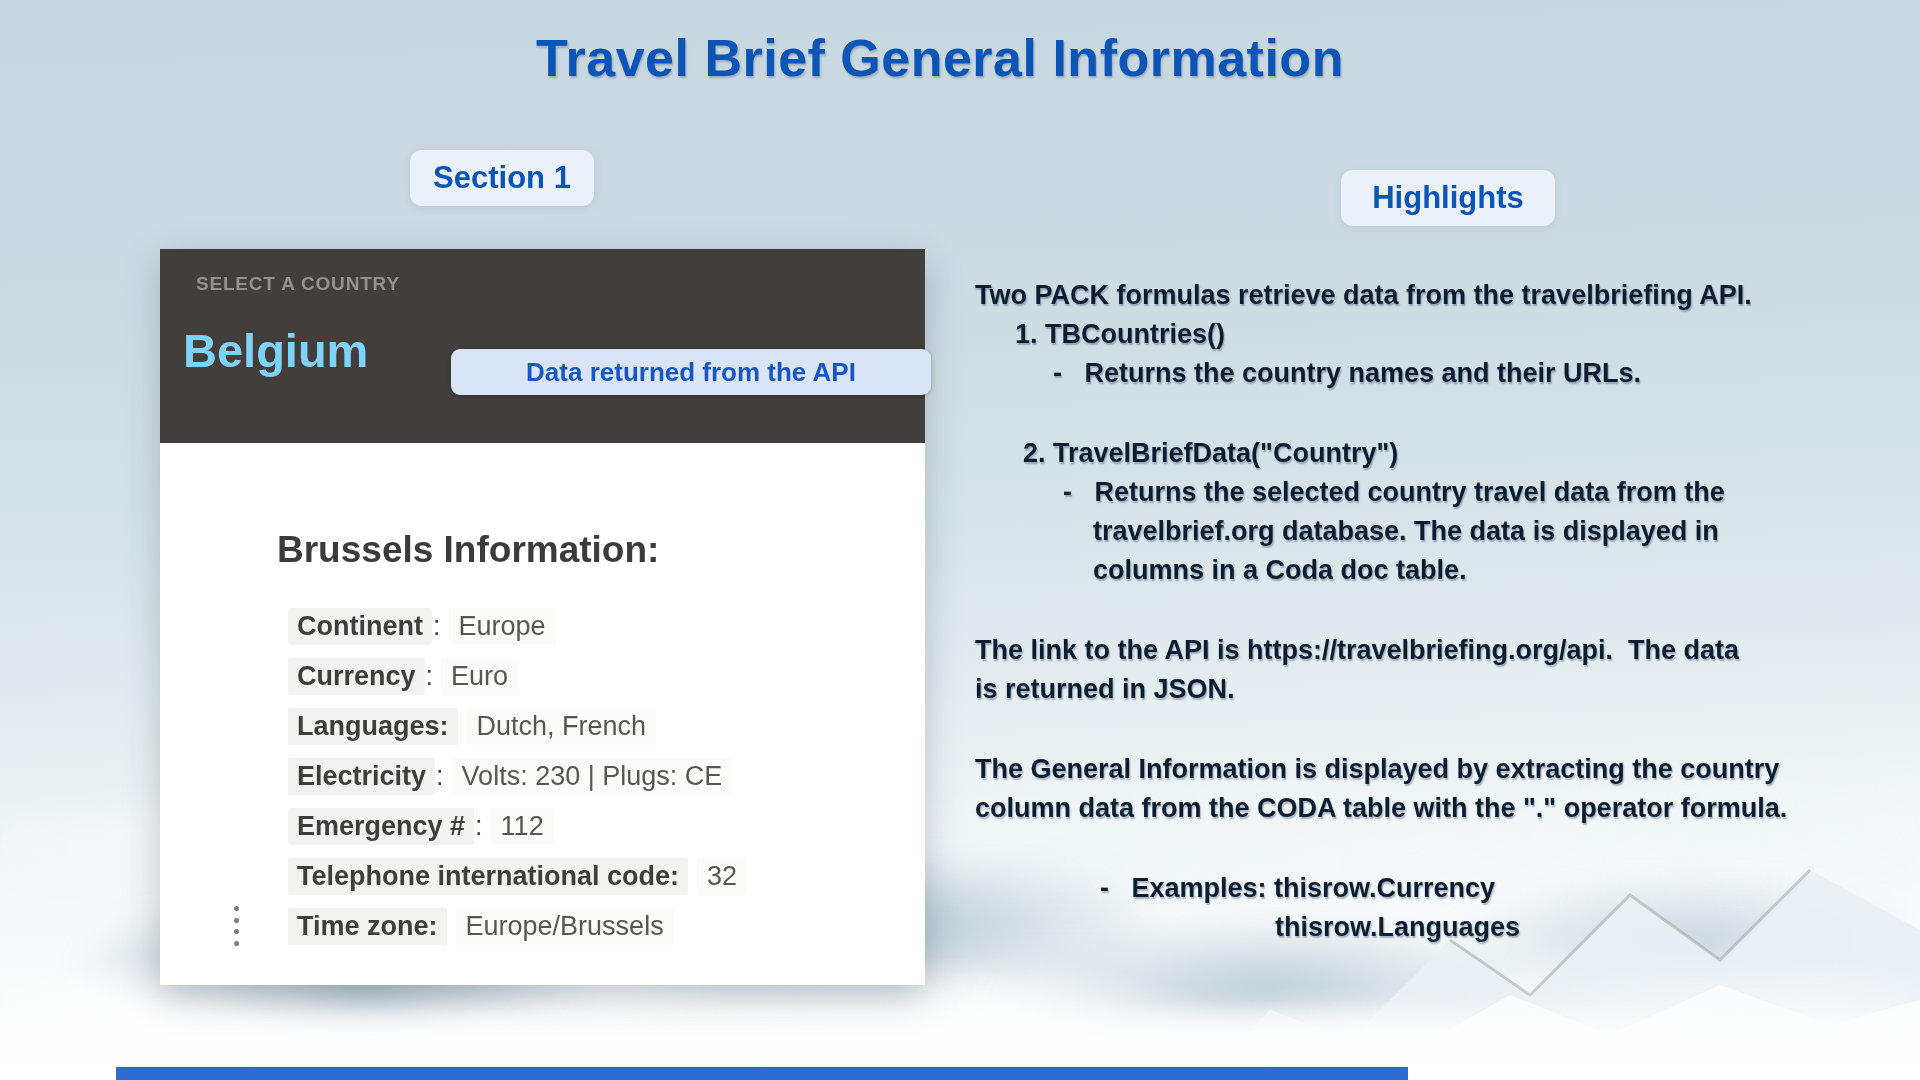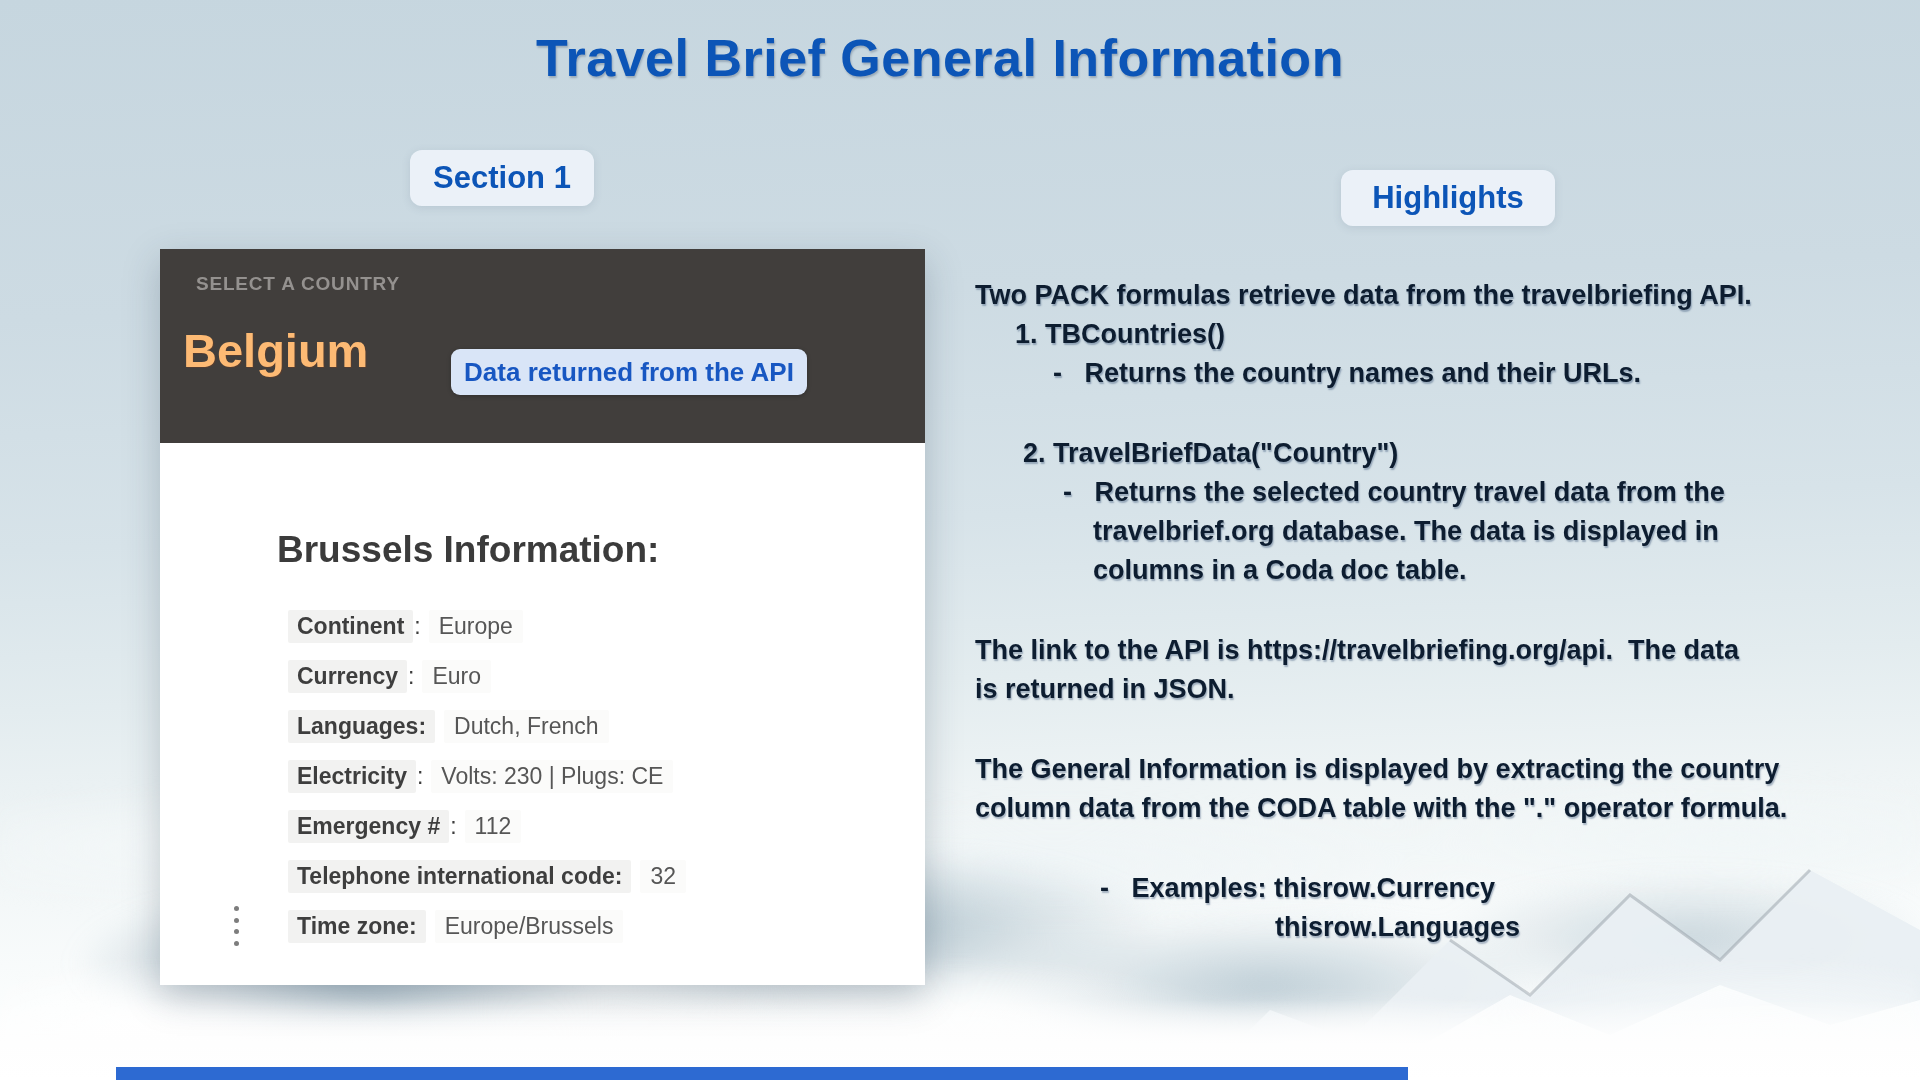--- a/index.html
+++ b/index.html
@@ -59,33 +59,33 @@
     position:absolute;left:160px;top:249px;width:765px;height:736px;background:#ffffff;
     box-shadow:0 12px 34px rgba(40,60,80,.25);
   }
   .card-header{position:absolute;left:0;top:0;width:765px;height:194px;background:#413e3c;}
   .select-label{
     position:absolute;left:23px;top:24px;font-size:19px;font-weight:700;letter-spacing:.8px;
     color:#94918f;
     margin-left:13px;
   }
   .country-name{
-    position:absolute;left:23px;top:74px;font-size:47px;font-weight:600;color:#fdba74;
+    position:absolute;left:23px;top:74px;font-size:47px;font-weight:600;color:#7dd3fc;
     text-shadow:1px 1px 0 rgba(120,60,30,.35);
   }
   .api-badge{
-    position:absolute;left:291px;top:100px;width:356px;height:46px;background:#d9e5f7;
+    position:absolute;left:291px;top:100px;width:480px;height:46px;background:#d9e5f7;
     border-radius:9px;display:flex;align-items:center;justify-content:center;
     font-size:26px;font-weight:800;color:#1857c2;box-shadow:0 1px 4px rgba(0,0,0,.25);
   }
   .info-heading{
     position:absolute;left:117px;top:280px;font-size:37px;font-weight:600;color:#3b3b3b;
   }
   .gi-rows{position:absolute;left:128px;top:352px;}
-  .gi-row{height:50px;display:flex;align-items:center;font-size:23px;white-space:pre;}
+  .gi-row{height:50px;display:flex;align-items:center;font-size:27px;white-space:pre;}
   .gi-label{background:#f2f2f1;color:#3e3e3e;font-weight:700;padding:3px 9px;border-radius:2px;}
   .gi-sep{color:#3e3e3e;font-weight:400;margin-left:1px;}
   .gi-value{color:#565656;font-weight:400;background:#fbfbfa;padding:3px 10px;margin-left:8px;border-radius:2px;}
   .kebab{
     position:absolute;left:72px;top:657px;width:8px;height:40px;
     display:flex;flex-direction:column;justify-content:space-between;align-items:center;
   }
   .kebab span{width:5px;height:5px;border-radius:50%;background:#7d7d7d;display:block;}
   
   .hl-block{

